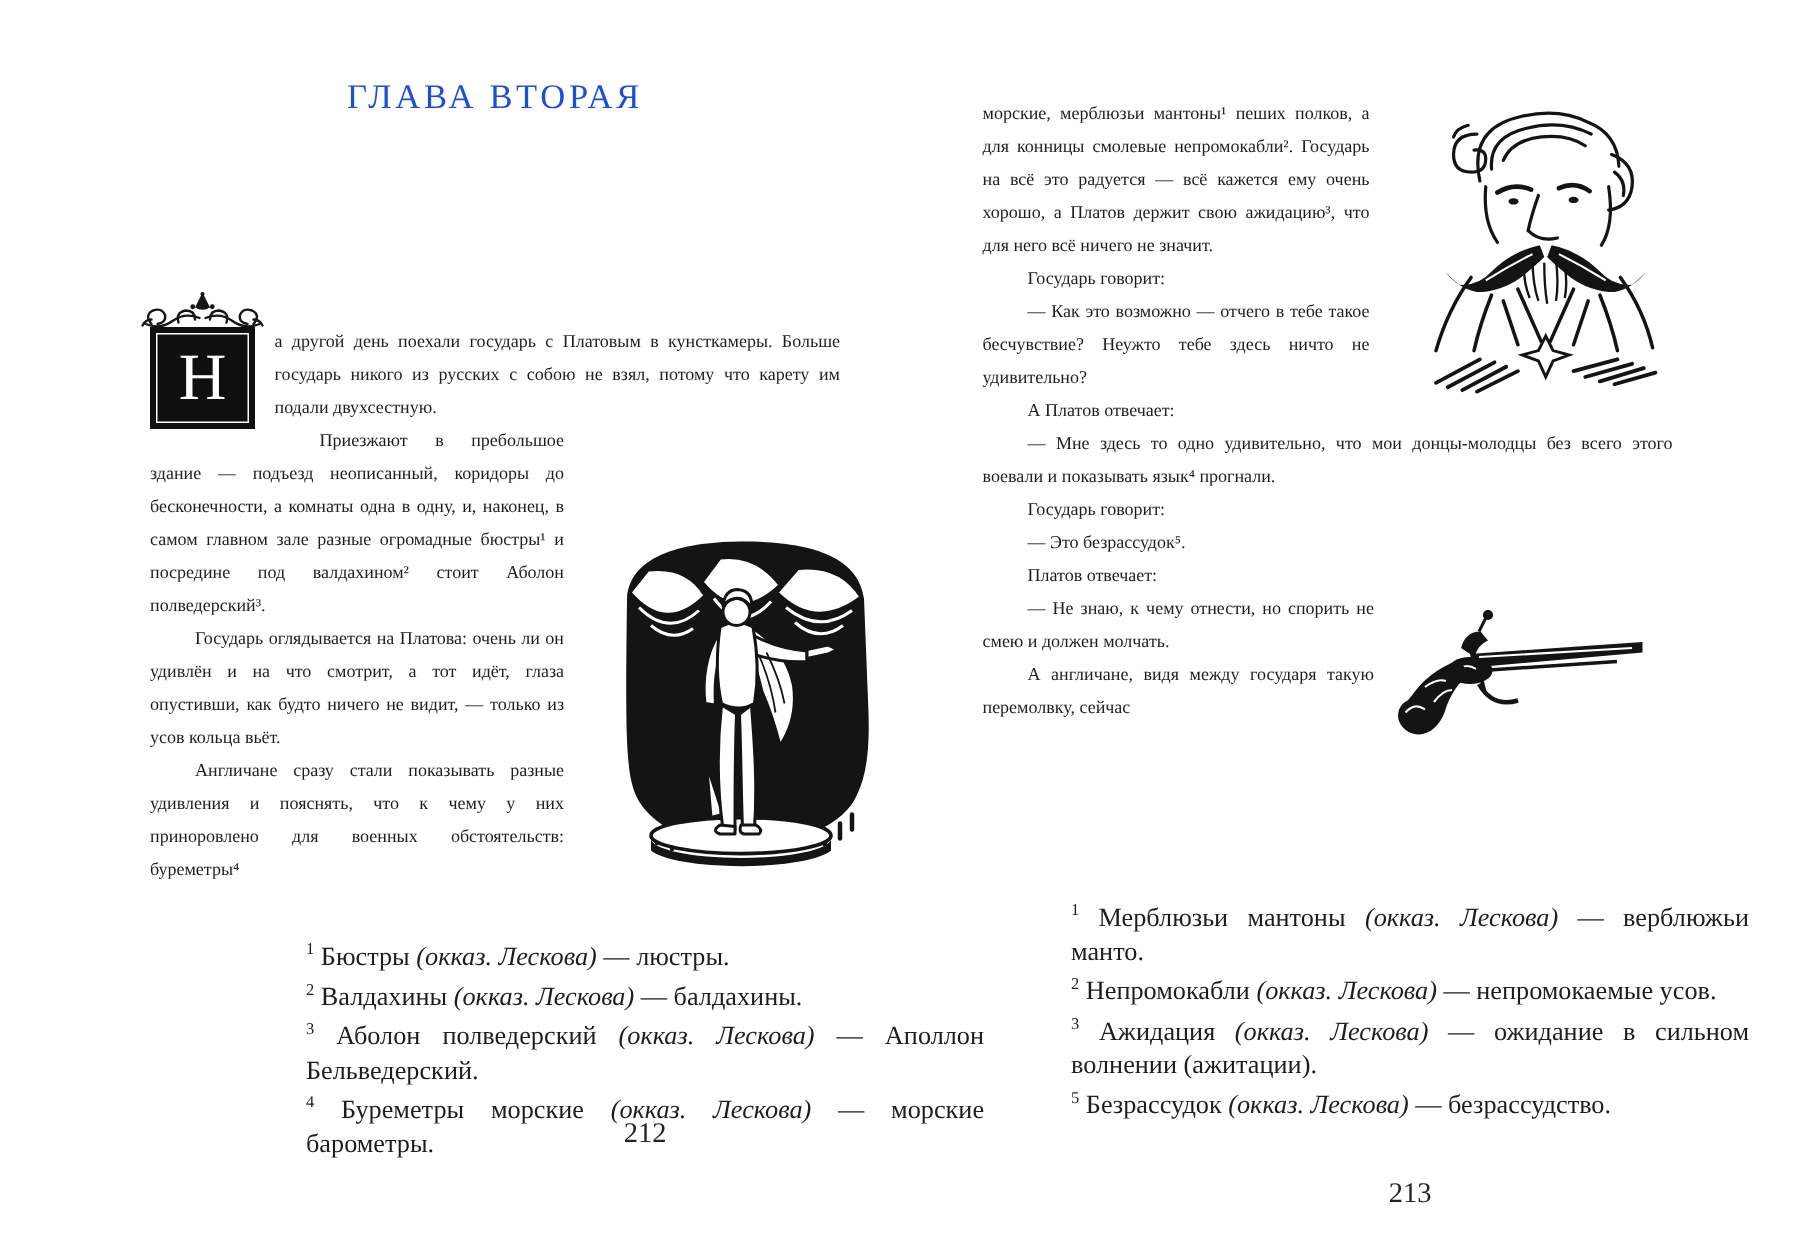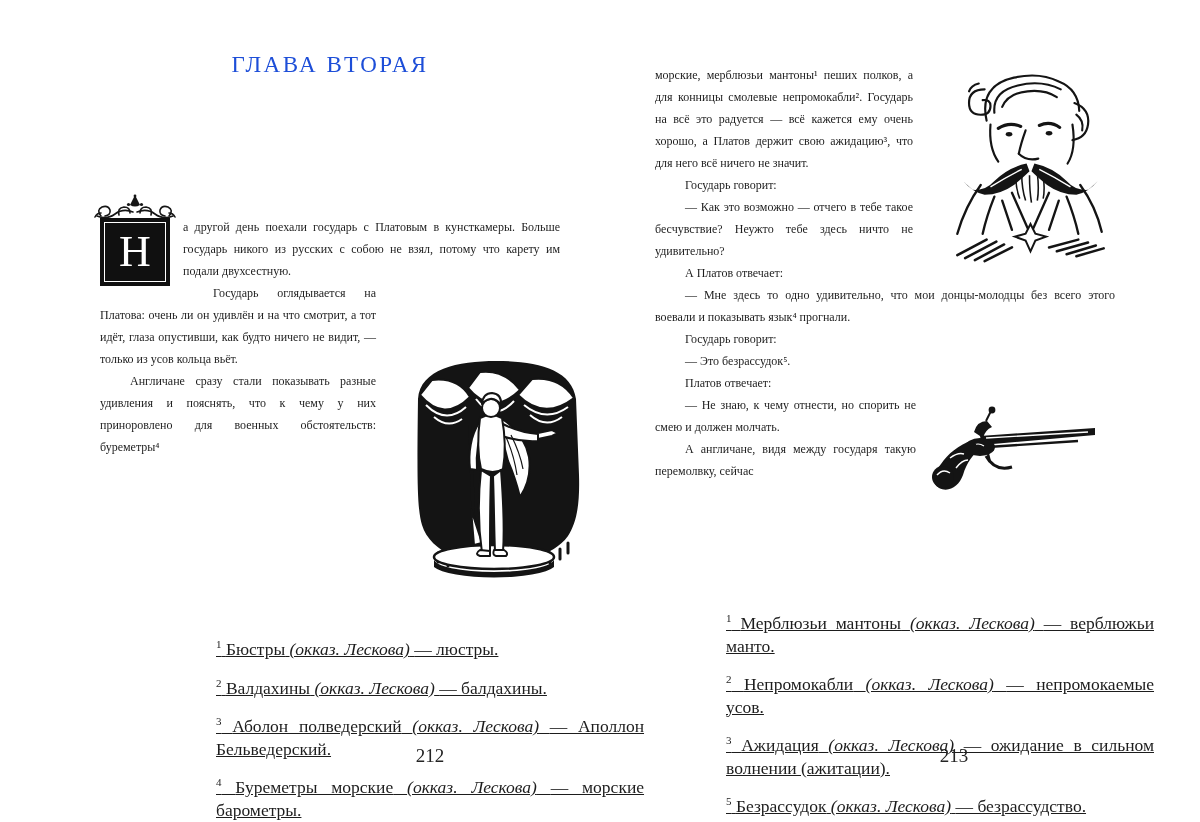--- a/index.html
+++ b/index.html
@@ -48,31 +48,31 @@
   .statue-float{float:right;width:215px;height:222px;margin:75px -45px 6px 14px;}
   .portrait-float{float:right;width:210px;height:200px;margin:0 -20px 10px 12px;}
   .pistol-float{float:right;width:172px;height:92px;margin:8px 15px 8px 12px;}
   .illustration svg{display:block;width:100%;height:100%;}
 
   
   .footnotes{position:absolute;width:460px;}
   .page-left .footnotes{left:100px;top:622px;}
   .page-right .footnotes{left:55px;top:596px;}
   p.footnote{
-    margin:16px;font-size:17.5px;line-height:22.5px;text-align:justify;hyphens:auto;text-decoration:underline;
+    margin:4px;font-size:17.5px;line-height:22.5px;text-align:justify;hyphens:auto;
   }
   p.footnote sup{font-size:11px;line-height:0;}
   p.footnote i{font-style:italic;}
 
   .page-number{
     position:absolute;top:745px;width:460px;text-align:center;
     font-size:19px;color:#242424;
   }
   .page-left .page-number{left:100px;}
-  .page-right .page-number{left:69px;}
+  .page-right .page-number{left:55px;margin-top:40px;}
 </style>
 </head>
 <body>
 
 <div class="book">
 
   <section class="page page-left">
     <div class="content">
 
       <h1 class="chapter-title">ГЛАВА ВТОРАЯ</h1>
@@ -163,20 +163,21 @@
               <circle cx="101" cy="51" r="9"></circle>
               <path d="M92,47 Q93,36 102,36 Q112,37 111,48 Q106,41 100,42 Q95,43 92,47 Z"></path>
             </g>
             <g stroke="#141414" stroke-width="1.2" fill="none">
               <path d="M116,80 Q124,98 127,118"></path>
               <path d="M121,78 Q130,96 133,112"></path>
             </g>
           </svg>
         </div>
 
+        <p class="body-para">Приезжают в пребольшое здание — подъезд неописанный, коридоры до бесконечности, а комнаты одна в одну, и, наконец, в самом главном зале разные огромадные бюстры¹ и посредине под валдахином² стоит Аболон полведерский³.</p>
         <p class="body-para">Государь оглядывается на Платова: очень ли он удивлён и на что смотрит, а тот идёт, глаза опустивши, как будто ничего не видит, — только из усов кольца вьёт.</p>
         <p class="body-para">Англичане сразу стали показывать разные удивления и пояснять, что к чему у них приноровлено для военных обстоятельств: буреметры⁴</p>
       </div>
 
       <div class="footnotes">
         <p class="footnote">
           <sup>1</sup>
           <span>Бюстры</span>
           <i>(окказ. Лескова)</i>
           <span>— люстры.</span>

